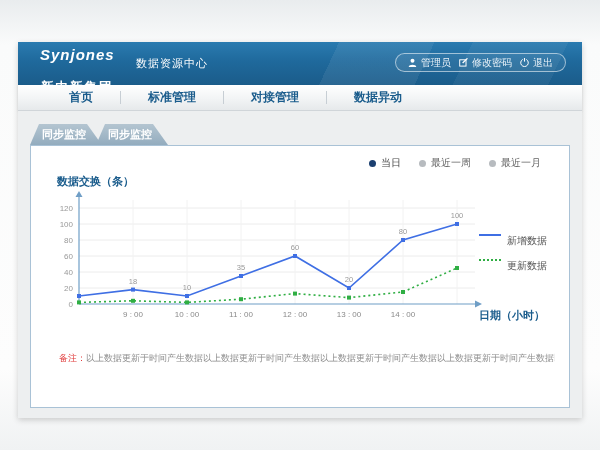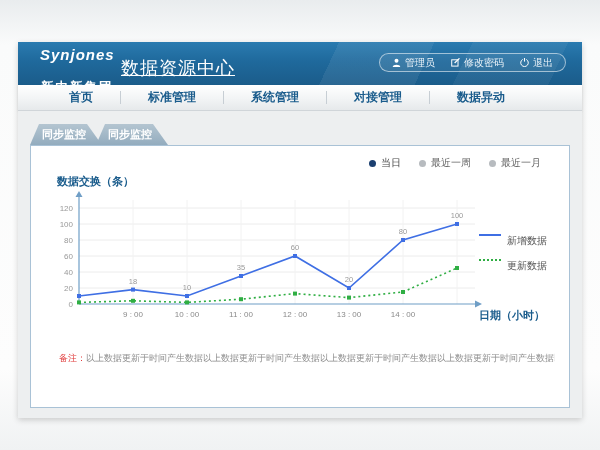--- a/index.html
+++ b/index.html
@@ -21,26 +21,26 @@
     padding-left:44px;
   }
   .header::after {
     content:""; position:absolute; right:-30px; top:-20px; width:340px; height:90px;
     background:linear-gradient(115deg,transparent 20%,rgba(255,255,255,.07) 20%,rgba(255,255,255,.07) 45%,transparent 45%,transparent 55%,rgba(255,255,255,.05) 55%,rgba(255,255,255,.05) 80%,transparent 80%);
     pointer-events:none;
   }
   .logo { position:absolute; left:22px; top:5px; color:#fff; text-align:center; line-height:1.1; cursor:pointer; }
   .logo-en { font-size:15px; font-weight:bold; letter-spacing:1px; font-style:italic; }
   .logo-cn { font-size:12.5px; font-weight:bold; letter-spacing:2px; margin-top:17px; }
-  .app-title { position:absolute; left:103px; top:14px; color:#fff; font-size:18px; letter-spacing:1px;text-decoration:underline; }
+  .app-title { position:absolute; left:118px; top:14px; color:#fff; font-size:11px; letter-spacing:1px; }
   .user-pill {
     position:absolute; right:16px; top:11px; height:19px;
     border:1px solid rgba(255,255,255,.55); border-radius:10px;
     background:rgba(255,255,255,.06);
-    display:flex; align-items:center; padding:0 12px; gap:16px; z-index:2;
+    display:flex; align-items:center; padding:0 12px; gap:8px; z-index:2;
   }
   .pill-item { display:flex; align-items:center; gap:4px; color:#eaf2f8; font-size:10px; cursor:pointer; }
   .pill-item svg { display:block; }
   
   .navbar {
     position:absolute; left:0; top:43px; width:100%; height:26px;
     background:linear-gradient(180deg,#ffffff 0%,#f2f4f5 55%,#e6e9eb 100%);
     border-bottom:1px solid #d0d5d9; box-shadow:0 1px 2px rgba(0,0,0,.08);
     display:flex; align-items:center; padding-left:24px;
   }
@@ -119,21 +119,20 @@
               <line x1="5" y1="0" x2="5" y2="4" stroke="#fff" stroke-width="1.2"></line>
             </svg>
           <span>退出</span>
         </div>
       </div>
     </div>
 
     <div class="navbar">
       <div class="nav-item">首页</div>
       <div class="nav-item">标准管理</div>
-      <div class="nav-item">系统管理</div>
       <div class="nav-item">对接管理</div>
       <div class="nav-item">数据异动</div>
     </div>
 
     <div class="content">
       <div class="tabs">
         <div class="tab inactive">
           <span>同步监控</span>
         </div>
         <div class="tab inactive">

